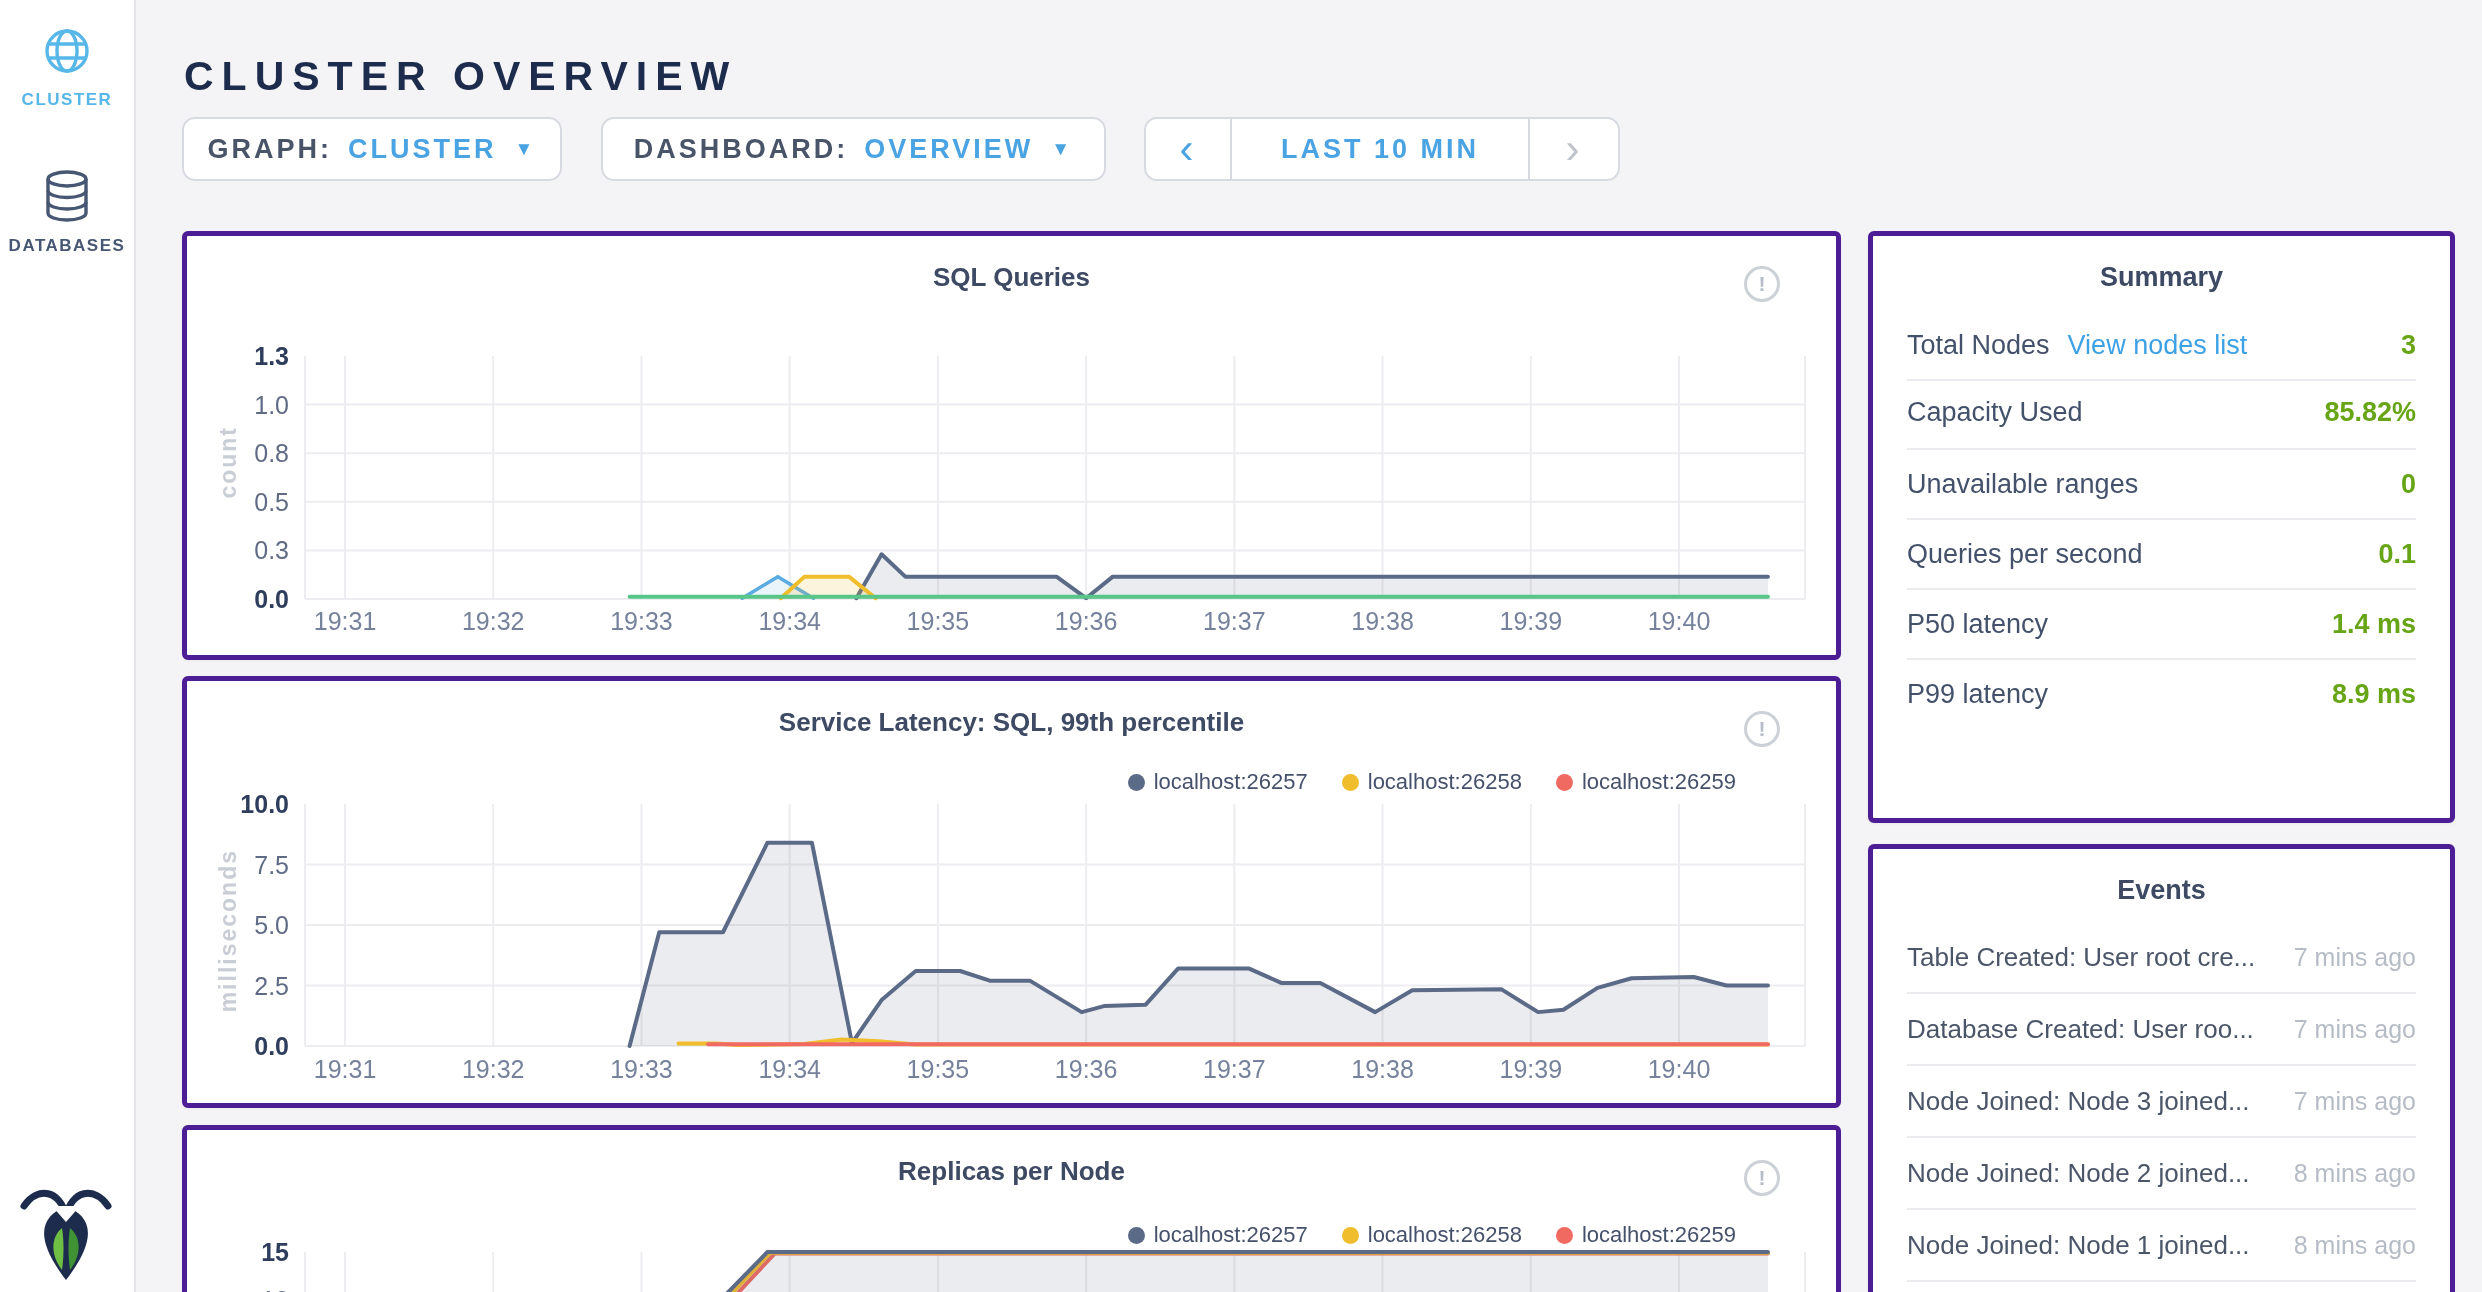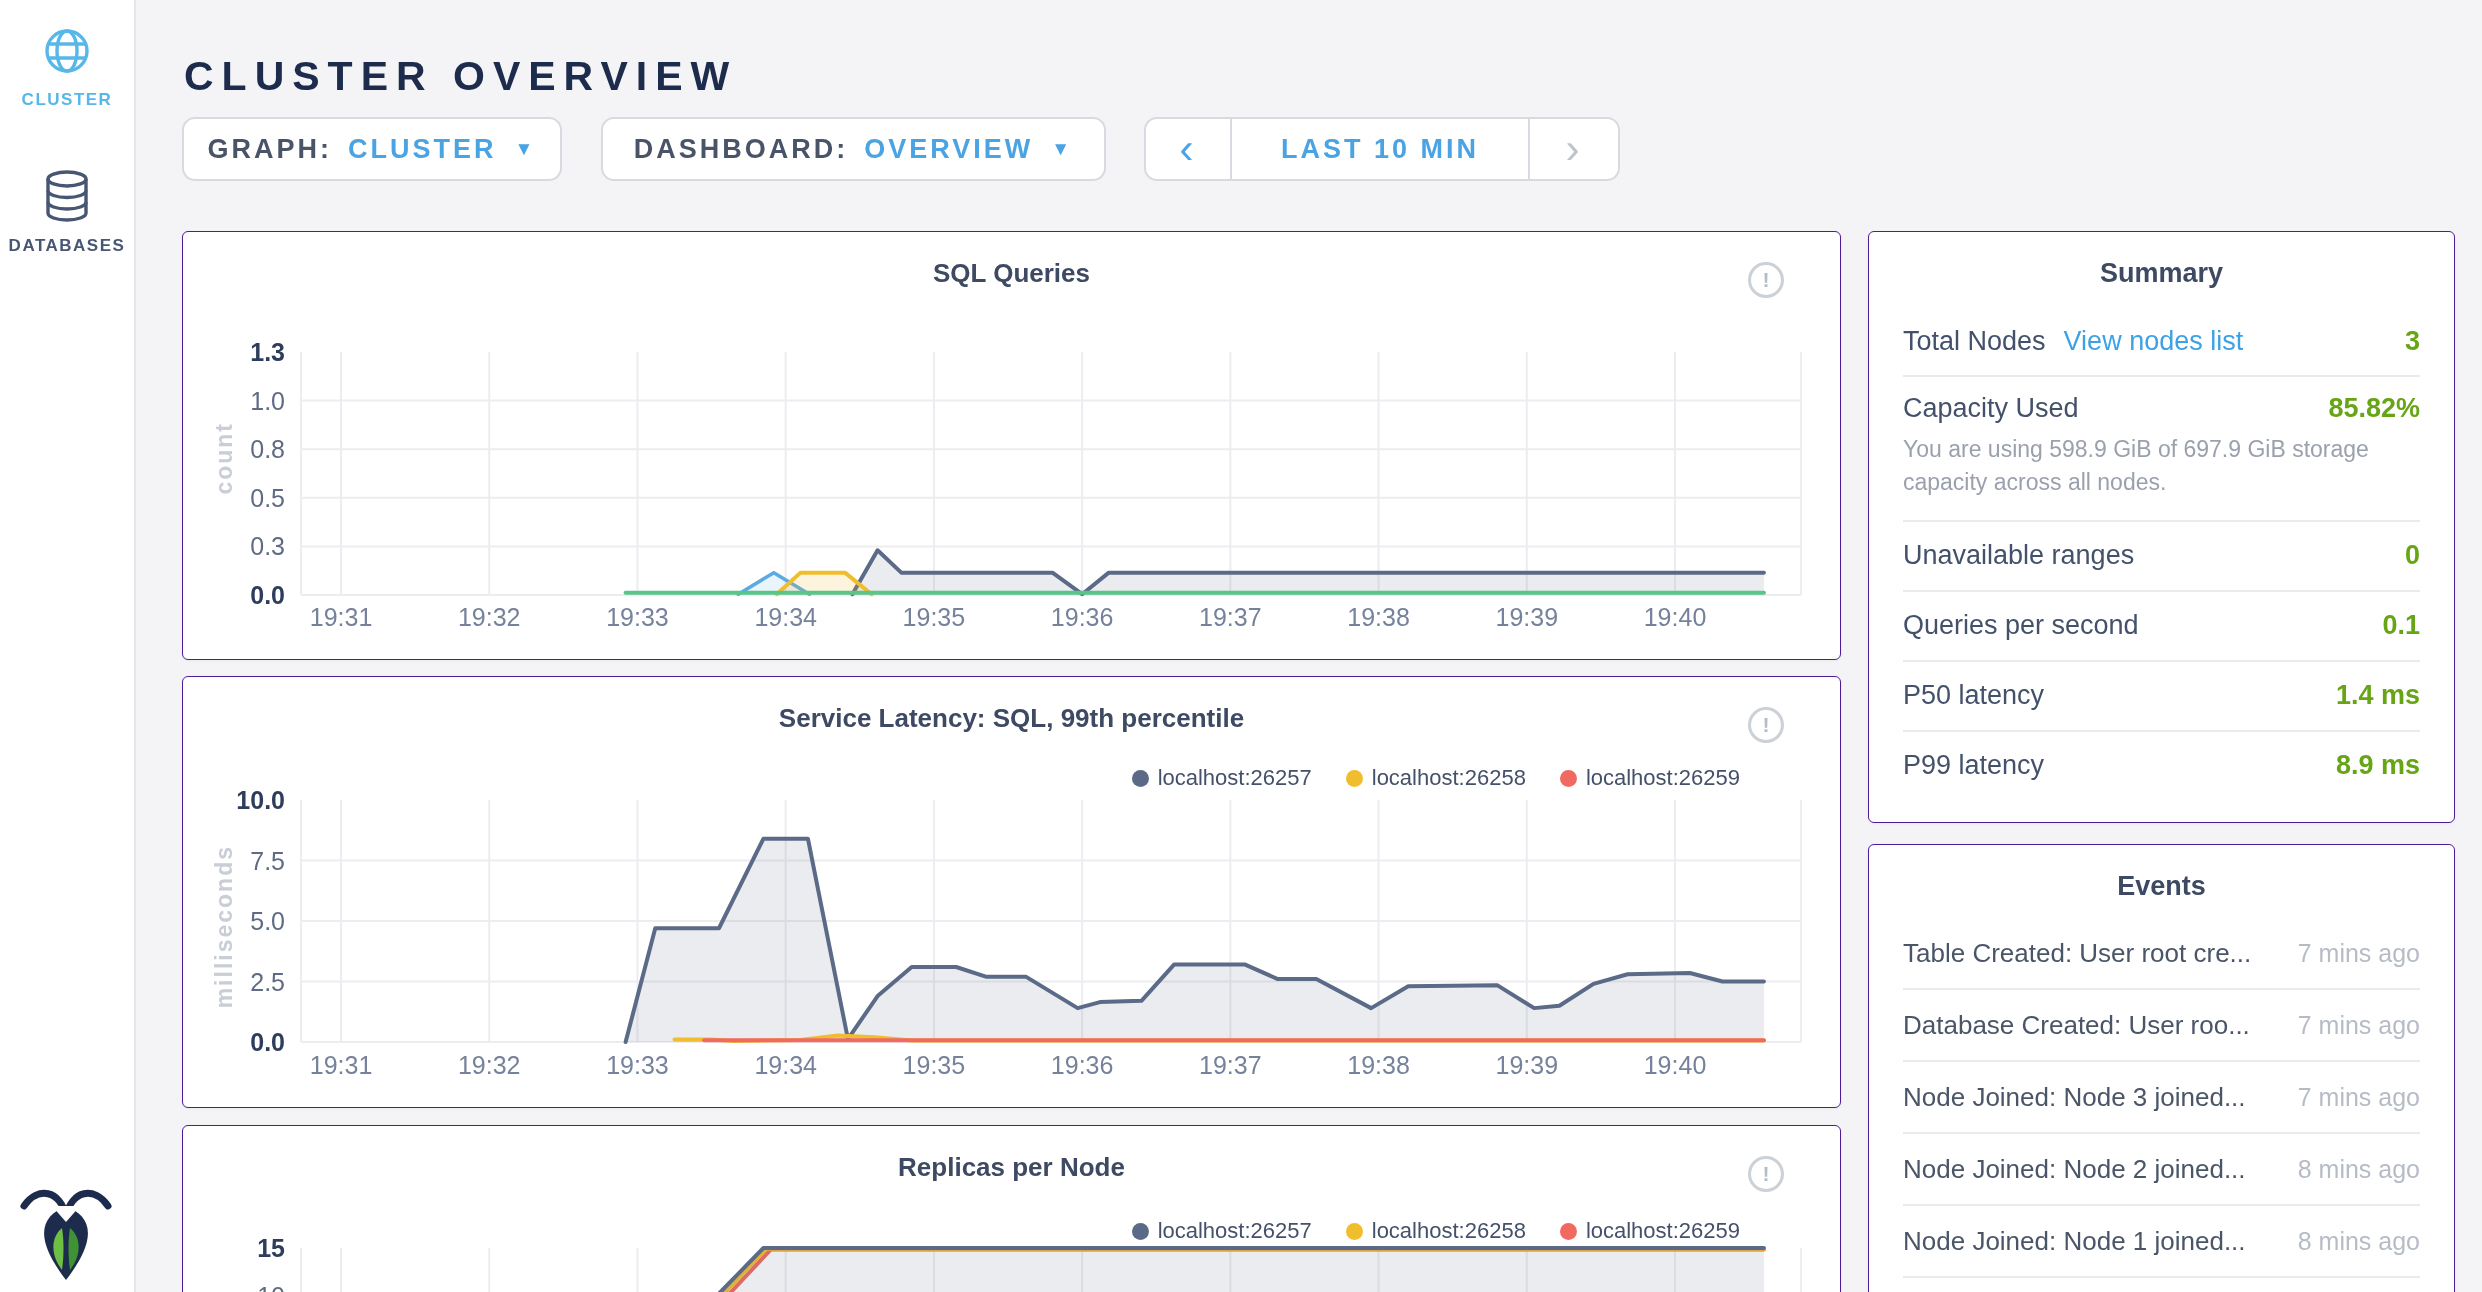--- a/index.html
+++ b/index.html
@@ -23,21 +23,21 @@
   #ctl-graph{left:182px;width:380px}
   #ctl-dash{left:601px;width:505px}
   .ctrl .val{color:#4aa3e2;margin-left:16px}
   .ctrl .caret{color:#4aa3e2;margin-left:18px;font-size:19px}
   #ctl-time{left:1144px;width:476px;padding:0;letter-spacing:3px}
   .tw-btn{width:84px;height:100%;display:flex;align-items:center;justify-content:center;font-size:42px;font-weight:400;cursor:pointer}
   #tw-prev{border-right:2px solid #d7dae1;color:#4aa3e2}
   #tw-next{border-left:2px solid #d7dae1;color:#bfc4cc;width:88px}
   .tw-label{flex:1;text-align:center;color:#4aa3e2;cursor:pointer}
   
-  .panel{position:absolute;background:#fff;border:1px solid #4c1d95;border-radius:6px;box-shadow:0 1px 3px rgba(60,70,90,.06);box-sizing:border-box}
+  .panel{position:absolute;background:#fff;border:5px solid #4c1d95;border-radius:6px;box-shadow:0 1px 3px rgba(60,70,90,.06);box-sizing:border-box}
   #panel-sql{left:182px;top:231px;width:1659px;height:429px}
   #panel-latency{left:182px;top:676px;width:1659px;height:432px}
   #panel-replicas{left:182px;top:1125px;width:1659px;height:560px}
   #panel-summary{left:1868px;top:231px;width:587px;height:592px}
   #panel-events{left:1868px;top:844px;width:587px;height:560px}
   .chart-title{position:absolute;top:26px;left:0;width:100%;text-align:center;font-size:26px;font-weight:700;color:#3e4a63}
   .info-icon{position:absolute;top:30px;right:56px;width:30px;height:30px;border:3px solid #ccd0d7;border-radius:50%;
              color:#b6bdc9;font-size:21px;font-weight:700;line-height:30px;text-align:center;cursor:pointer}
   .info-icon::before{content:"!"}
   .legend{position:absolute;top:88px;right:100px;display:flex;gap:34px;align-items:center}
@@ -289,21 +289,20 @@
         <span>Total Nodes</span>
         <span class="link">View nodes list</span>
       </span>
       <span class="gval">3</span>
     </div>
     <div class="srow-big">
       <div class="head">
         <span>Capacity Used</span>
         <span class="gval">85.82%</span>
       </div>
-      <div class="subtext">You are using 598.9 GiB of 697.9 GiB storage capacity across all nodes.</div>
     </div>
     <div class="srow">
       <span>Unavailable ranges</span>
       <span class="gval">0</span>
     </div>
     <div class="srow">
       <span>Queries per second</span>
       <span class="gval">0.1</span>
     </div>
     <div class="srow">

